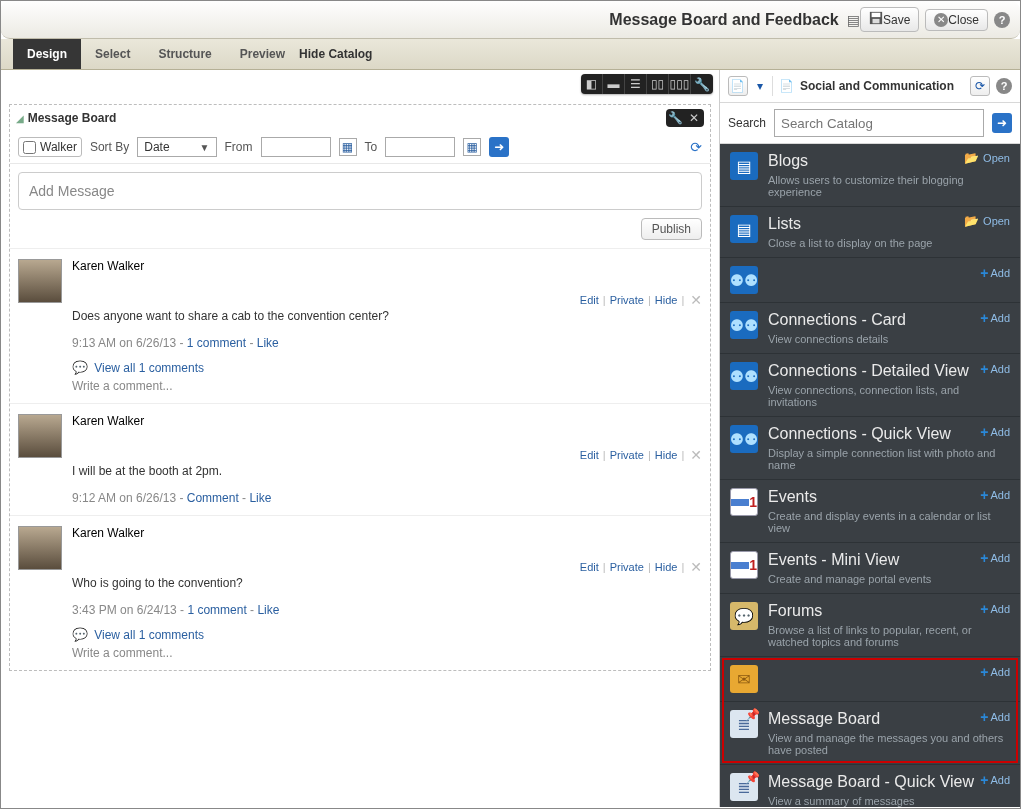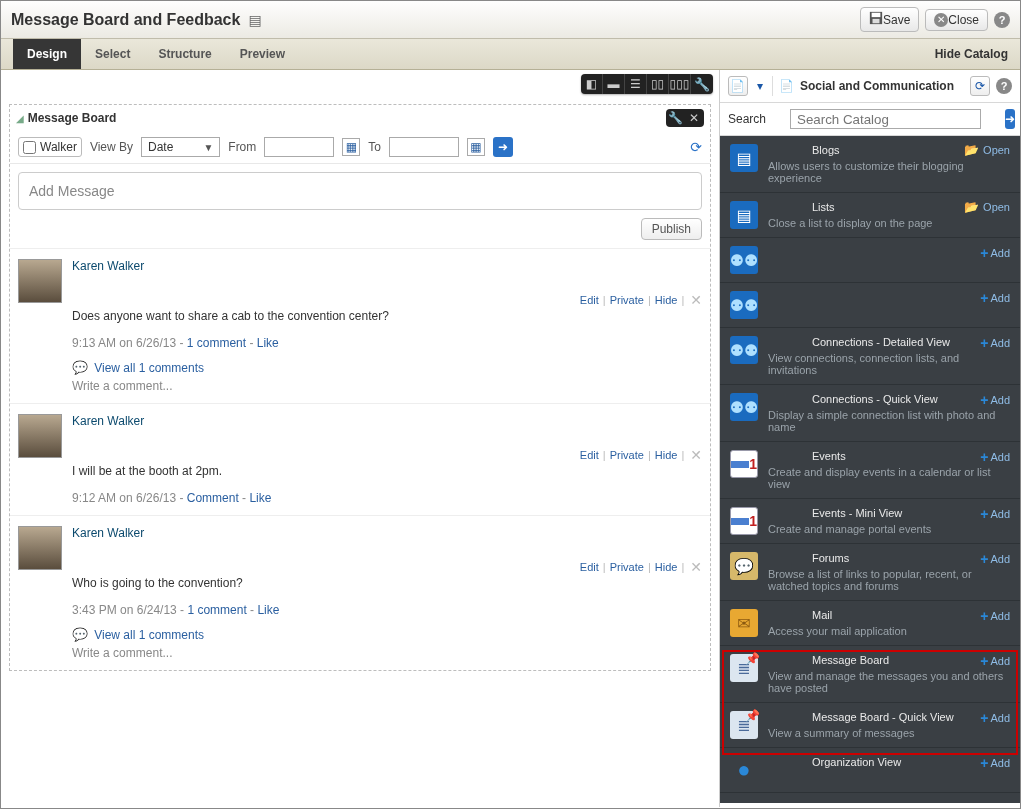--- a/index.html
+++ b/index.html
@@ -10,40 +10,41 @@
     color: #333;
     background: #fff;
     width: 1021px;
     height: 809px;
     overflow: hidden;
     border: 1px solid #888;
   }
   .header {
     display: flex;
     align-items: center;
-    justify-content: space-between;
+    justify-content: flex-end;
     padding: 6px 10px;
     background: linear-gradient(#fefefe, #eceae3);
     border-bottom: 1px solid #c0bcab;
+    border-radius: 9px;
   }
   .header-left { display: flex; align-items: center; gap: 8px; }
   .page-title { font-size: 16px; font-weight: bold; color: #333; }
   .header-right { display: flex; align-items: center; gap: 6px; }
   .hdr-btn {
     display: inline-flex; align-items: center; 
     padding: 3px 8px; border: 1px solid #bbb; border-radius: 4px;
     background: linear-gradient(#fff,#e8e8e8); cursor: pointer; font-size: 12px;
   }
   .help-circle {
     width:16px; height:16px; border-radius:50%;
     background:#888; color:#fff; display:inline-flex;
     align-items:center; justify-content:center; font-size:11px; font-weight:bold;
   }
   .tabbar {
-    display:flex; align-items:center; justify-content:space-between;
+    display:flex; align-items:center; justify-content:flex-start;
     background: linear-gradient(#eae7da,#dcd8c7);
     border-bottom:1px solid #b5b096;
     padding-right:12px;
   }
   .tabs { display:flex; padding-left:12px;}
   .tab {
     padding:8px 14px; color:#555; cursor:pointer; font-weight:bold;
   }
   .tab.active { background:#363636; color:#fff; }
   .hide-catalog { font-weight:bold; color:#333; cursor:pointer;}
@@ -78,54 +79,54 @@
   .refresh-right{margin-left:auto;color:#2a72c7;font-size:14px;cursor:pointer;}
 
   .add-msg{margin:8px;border:1px solid #ccc;border-radius:4px;padding:10px;color:#888;font-size:14px;}
   .pub-row{display:flex;justify-content:flex-end;padding:0 8px 8px;}
   .pub-btn{border:1px solid #bbb;border-radius:4px;background:linear-gradient(#fff,#eee);padding:3px 10px;color:#555;cursor:pointer;}
 
   .post{display:flex;gap:10px;padding:10px 8px;border-top:1px solid #eee;}
   .avatar{width:44px;height:44px;background:linear-gradient(#b8a890,#5a4d3d);border:1px solid #999;flex-shrink:0;}
   .post-body{flex:1;}
   .post-top{display:flex;justify-content:space-between;align-items:flex-start;}
-  .author{color:#0c4a6e;cursor:pointer;}
+  .author{color:#000000;cursor:pointer;}
   .post-actions{color:#888;font-size:11px;display:flex;gap:4px;align-items:center;margin-top:33px;}
   .post-actions a{color:#2a5fa0;cursor:pointer;}
   .post-actions .sep{color:#bbb;}
   .post-actions .dismiss{color:#bbb;font-size:14px;cursor:pointer;margin-left:2px;}
   .msg{color:#333;margin-top:1px;}
   .meta{color:#888;margin-top:13px;}
   .meta a{color:#2a5fa0;}
   .view-comments{display:flex;align-items:center;gap:6px;margin:10px 0 4px;color:#2a5fa0;}
   .bubble{color:#3a8a2f;font-size:13px;}
   .write{color:#888;margin-top:4px;}
 
   
   .r-top{display:flex;align-items:center;justify-content:space-between;padding:6px 8px;border-bottom:1px solid #d8d8d8;}
   .r-top-left,.r-top-right{display:flex;align-items:center;gap:6px;}
   .cat-title{font-weight:bold;color:#333;}
   .sq-btn{width:20px;height:20px;border:1px solid #bbb;border-radius:3px;background:linear-gradient(#fff,#eee);display:inline-flex;align-items:center;justify-content:center;font-size:12px;color:#1a57a8;cursor:pointer;}
   .pipe{width:1px;height:20px;background:#ddd;}
-  .search-row{display:flex;align-items:center;gap:24px;padding:6px 8px;border-bottom:1px solid #d8d8d8;}
-  .search-in{flex:1;border:1px solid #aaa;height:20px;padding:2px 6px;color:#888;}
+  .search-row{display:flex;align-items:center;gap:8px;padding:6px 8px;border-bottom:1px solid #d8d8d8;}
+  .search-in{flex:1;border:1px solid #aaa;height:28px;padding:2px 6px;color:#888;}
   .cat-list{overflow-y:auto;height:calc(100% - 70px);background:#3a3f44;position:relative;}
   .cat-item{display:flex;gap:10px;padding:8px 10px;border-bottom:1px solid #2d3236;position:relative;}
   .cat-icon{width:28px;height:28px;flex-shrink:0;display:flex;align-items:center;justify-content:center;border-radius:3px;font-size:16px;}
   .ci-blue{background:#1a6bbf;color:#fff;}
   .ci-cal{background:#fff;color:#c02020;border:1px solid #99a;font-weight:bold;font-size:14px;}
   .ci-cal-top{background:#4a7fd0;height:7px;width:100%;}
   .ci-forum{background:#d6b86a;}
   .ci-mail{background:#e8a832;color:#8c5a10;}
   .ci-doc{background:#dce6f0;color:#4a6a9a;position:relative;}
   .ci-doc .pin{position:absolute;top:-2px;right:-2px;color:#c22;font-size:12px;}
   .ci-people{background:#1a6bbf;color:#aee0ff;}
   .ci-person{background:none;color:#2a88d8;font-size:22px;}
   .cat-text{flex:1;}
-  .cat-name{color:#eaeaea;font-size:11px;margin-left:44px;}
+  .cat-name{color:#eaeaea;font-size:16px;}
   .cat-desc{color:#9aa3aa;font-size:11px;margin-top:4px;}
   .cat-action{display:flex;align-items:center;gap:2px;color:#8fbce6;font-size:11px;cursor:pointer;position:absolute;top:7px;right:10px;}
   .plus{color:#2a88d8;font-weight:bold;font-size:14px;}
   .open-ico{color:#6aa3da;font-size:12px;margin-right:2px;}
   .highlight-box{position:absolute;border:2px solid #c00;pointer-events:none;}
   svg.icon{width:14px;height:14px;}
 </style>
 </head>
 <body>
 
@@ -187,21 +188,21 @@
           <span class="wrench">🔧</span>
           <span>✕</span>
         </div>
       </div>
 
       <div class="filter-row">
         <label class="chk">
           <input type="checkbox" style="">
           <span>Walker</span>
         </label>
-        <span class="lbl">View By</span>
+        <span class="lbl">Sort By</span>
         <span class="select">
           <span>Date</span>
           <span class="caret">▼</span>
         </span>
         <span class="lbl">From</span>
         <span class="date-in"></span>
         <span class="cal-ico">▦</span>
         <span class="lbl">To</span>
         <span class="date-in"></span>
         <span class="cal-ico">▦</span>
@@ -331,20 +332,24 @@
         </div>
         <div class="cat-item">
     <div class="cat-icon ci-people">⚉⚉</div>
     <span class="cat-action">
             <span class="plus">+</span>
             <span>Add</span>
           </span>
         </div>
         <div class="cat-item">
     <div class="cat-icon ci-people">⚉⚉</div>
+    <div class="cat-text">
+      <div class="cat-name">Connections - Card</div>
+      <div class="cat-desc">View connections details</div>
+    </div>
     <span class="cat-action">
             <span class="plus">+</span>
             <span>Add</span>
           </span>
         </div>
         <div class="cat-item">
     <div class="cat-icon ci-people">⚉⚉</div>
     <div class="cat-text">
       <div class="cat-name">Connections - Detailed View</div>
       <div class="cat-desc">View connections, connection lists, and invitations</div>
@@ -393,24 +398,20 @@
       <div class="cat-name">Forums</div>
       <div class="cat-desc">Browse a list of links to popular, recent, or watched topics and forums</div>
     </div>
     <span class="cat-action">
             <span class="plus">+</span>
             <span>Add</span>
           </span>
         </div>
         <div class="cat-item">
     <div class="cat-icon ci-mail">✉</div>
-    <div class="cat-text">
-      <div class="cat-name">Mail</div>
-      <div class="cat-desc">Access your mail application</div>
-    </div>
     <span class="cat-action">
             <span class="plus">+</span>
             <span>Add</span>
           </span>
         </div>
         <div class="cat-item">
     <div class="cat-icon ci-doc">≣<span class="pin">📌</span></div>
     <div class="cat-text">
       <div class="cat-name">Message Board</div>
       <div class="cat-desc">View and manage the messages you and others have posted</div>

